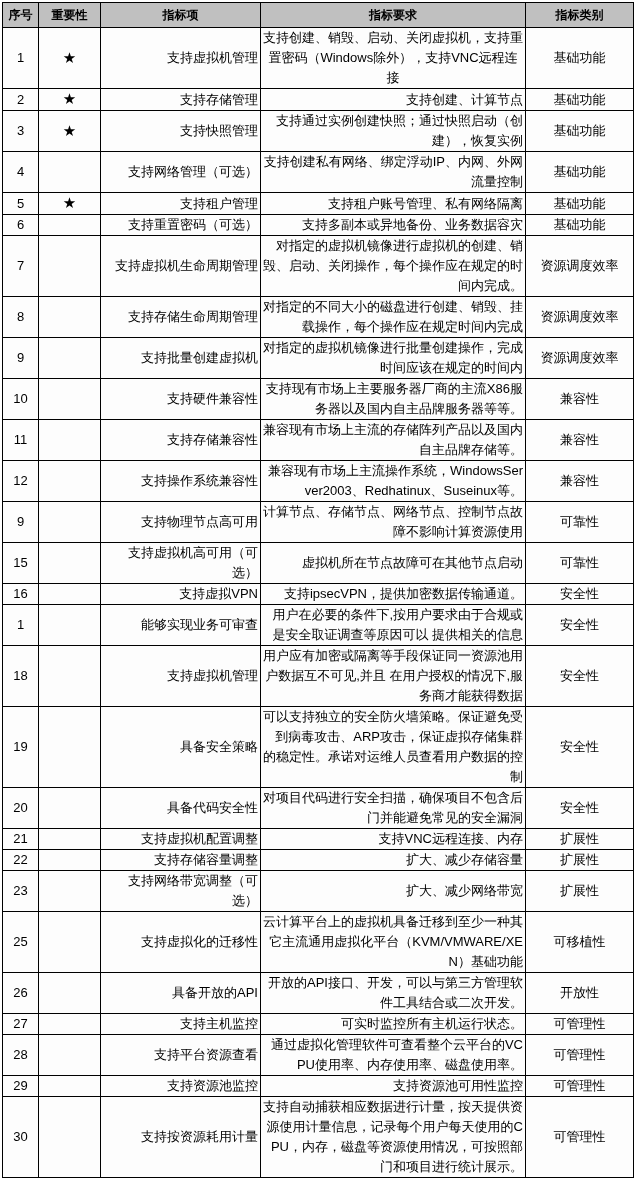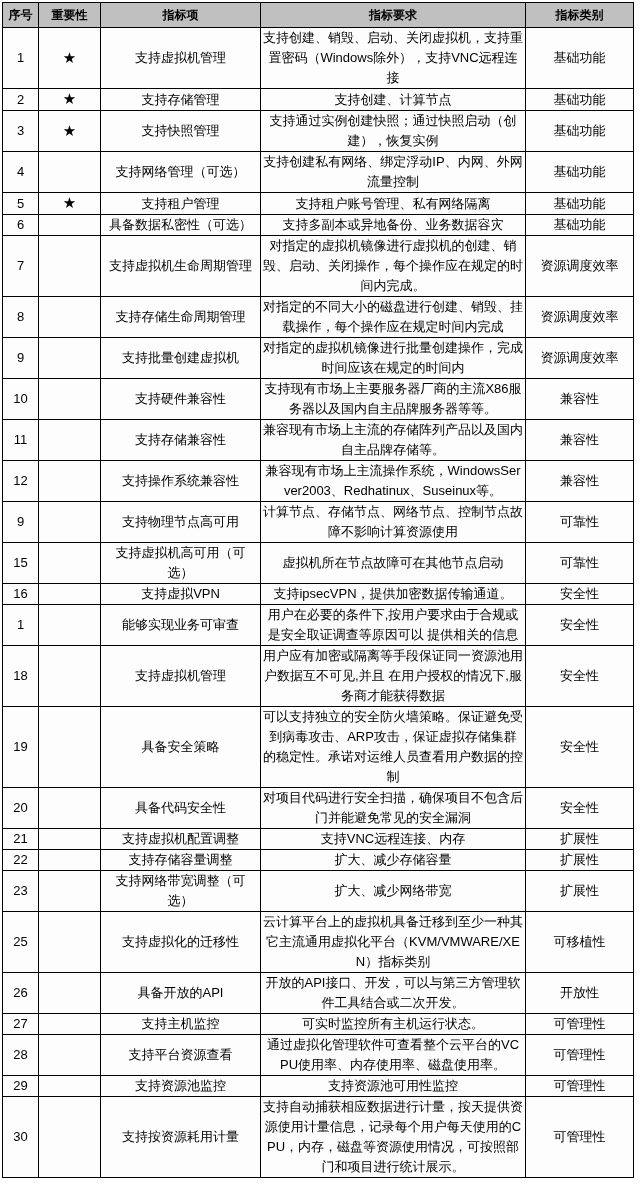--- a/index.html
+++ b/index.html
@@ -36,21 +36,21 @@
     vertical-align:middle;
   }
   td{
     background:var(--cell-bg);
     font-size:13px;
     line-height:20px;
     padding:0 2px;
     vertical-align:middle;
   }
   td.center{text-align:center;}
-  td.left{text-align:center;}
+  td.left{text-align:right;}
   .star{font-size:15px;line-height:20px;}
   col.c0{width:36px;}
   col.c1{width:62px;}
   col.c2{width:160px;}
   col.c3{width:265px;}
   col.c4{width:108px;}
 </style>
 </head>
 <body>
 
@@ -104,21 +104,21 @@
         <tr>
           <td class="center">5</td>
           <td class="center"><span class="star">★</span></td>
           <td class="left">支持租户管理</td>
           <td class="left">支持租户账号管理、私有网络隔离</td>
           <td class="center">基础功能</td>
         </tr>
         <tr>
           <td class="center">6</td>
           <td class="center"></td>
-          <td class="left">具备数据私密性（可选）</td>
+          <td class="left">支持重置密码（可选）</td>
           <td class="left">支持多副本或异地备份、业务数据容灾</td>
           <td class="center">基础功能</td>
         </tr>
         <tr>
           <td class="center">7</td>
           <td class="center"></td>
           <td class="left">支持虚拟机生命周期管理</td>
           <td class="left">对指定的虚拟机镜像进行虚拟机的创建、销毁、启动、关闭操作，每个操作应在规定的时间内完成。</td>
           <td class="center">资源调度效率</td>
         </tr>
@@ -224,21 +224,21 @@
           <td class="center">23</td>
           <td class="center"></td>
           <td class="left">支持网络带宽调整（可选）</td>
           <td class="left">扩大、减少网络带宽</td>
           <td class="center">扩展性</td>
         </tr>
         <tr>
           <td class="center">25</td>
           <td class="center"></td>
           <td class="left">支持虚拟化的迁移性</td>
-          <td class="left">云计算平台上的虚拟机具备迁移到至少一种其它主流通用虚拟化平台（KVM/VMWARE/XEN）指标类别</td>
+          <td class="left">云计算平台上的虚拟机具备迁移到至少一种其它主流通用虚拟化平台（KVM/VMWARE/XEN）基础功能</td>
           <td class="center">可移植性</td>
         </tr>
         <tr>
           <td class="center">26</td>
           <td class="center"></td>
           <td class="left">具备开放的API</td>
           <td class="left">开放的API接口、开发，可以与第三方管理软件工具结合或二次开发。</td>
           <td class="center">开放性</td>
         </tr>
         <tr>

